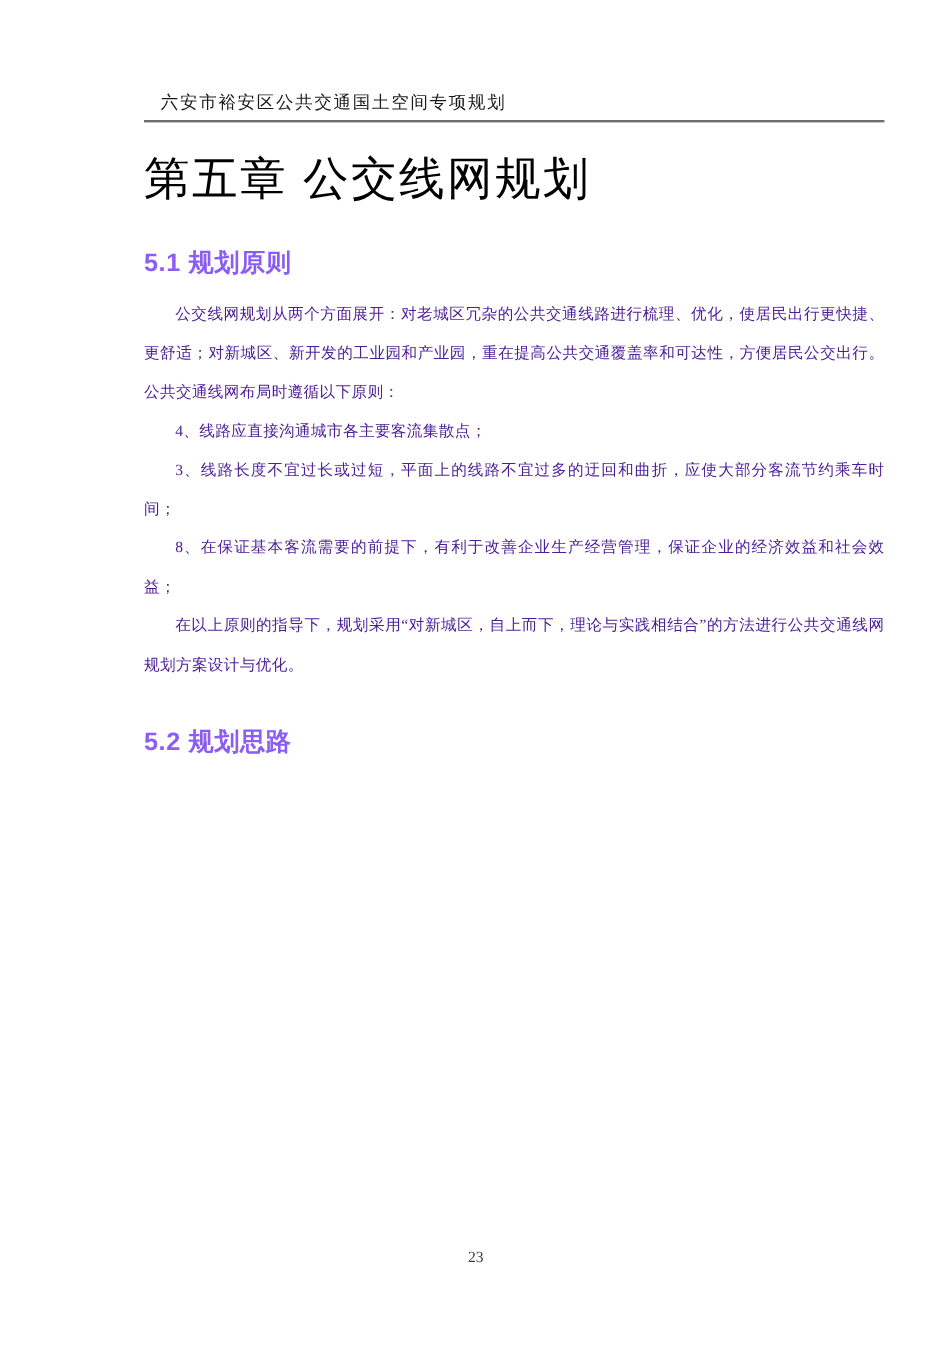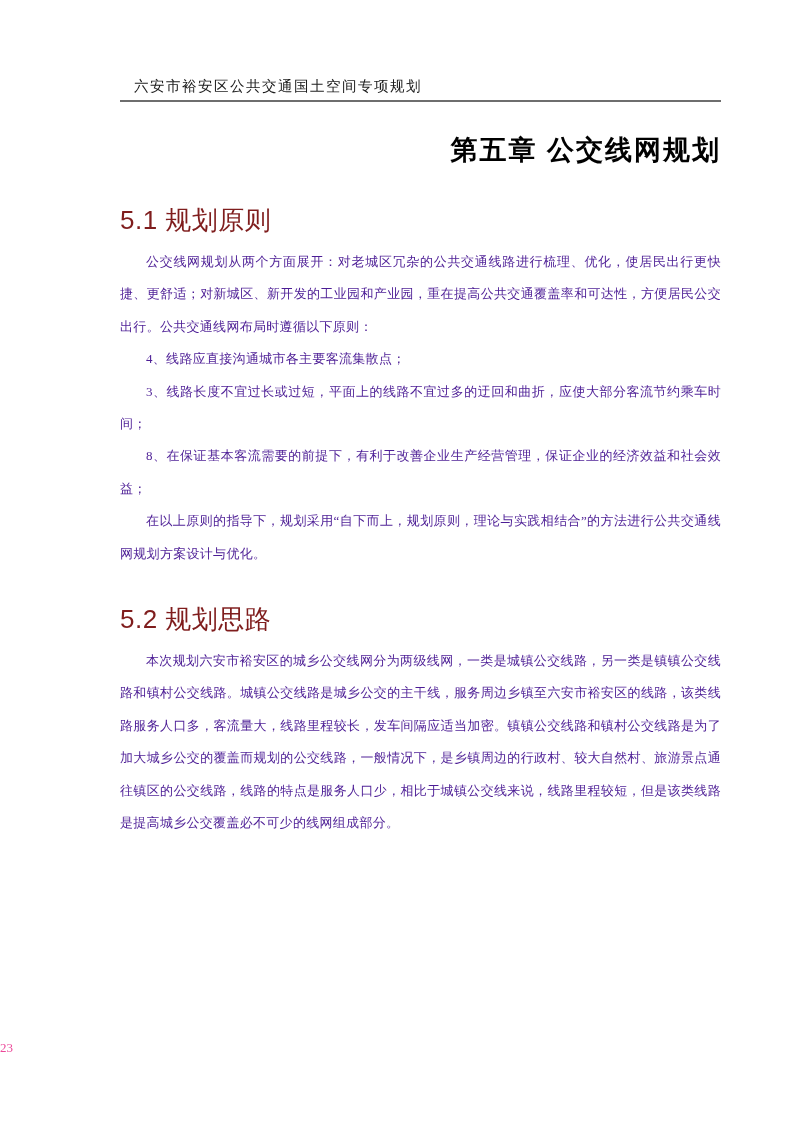--- a/index.html
+++ b/index.html
@@ -6,96 +6,96 @@
     margin: 0;
     padding: 0;
     background: #ffffff;
   }
   .page {
     position: relative;
     width: 793px;
     height: 1122px;
     background: #ffffff;
     box-sizing: border-box;
-    padding: 76px 72px 0 120px;
+    padding: 76px 56px 0 120px;
     font-family: "Liberation Serif", "DejaVu Serif", serif;
     color: #000000;
     overflow: hidden;
   }
   .running-header {
     font-size: 14.5px;
     line-height: 20px;
     letter-spacing: 1.5px;
     padding-bottom: 4px;
     padding-left: 14px;
     border-bottom: 2px solid #6e6e6e;
     color: #1a1a1a;
   }
   .chapter-title {
     font-family: "Liberation Sans", "DejaVu Sans", sans-serif;
-    font-weight: bold;
-    font-size: 27px;
+    font-weight: normal;
+    font-size: 38px;
     line-height: 42px;
     letter-spacing: 2px;
-    text-align: right;
+    text-align: left;
     margin: 27px 0 0 0;
     color: #000000;
   }
   .section-heading {
     font-family: "Liberation Sans", "DejaVu Sans", sans-serif;
-    font-weight: normal;
-    font-size: 26px;
+    font-weight: bold;
+    font-size: 21px;
     line-height: 26px;
     margin: 36px 0 13px 0;
     letter-spacing: 0.5px;
-    color: #7f1d1d;
+    color: #8b5cf6;
   }
   .body-para {
     font-size: 13px;
     line-height: 32.4px;
     letter-spacing: 0.3px;
     margin: 0;
     text-indent: 2em;
     text-align: justify;
     text-justify: inter-ideograph;
     color: #4c1d95;
   }
   .page-footer {
     position: absolute;
     left: 0;
     bottom: 66px;
     width: 100%;
+    text-align: center;
     font-size: 13px;
-    color: #ec4899;
+    color: #404040;
   }
 </style>
 </head>
 <body>
 
 <div class="page">
 
   <div class="running-header">
     <span>六安市裕安区公共交通国土空间专项规划</span>
   </div>
 
   <h1 class="chapter-title">第五章 公交线网规划</h1>
 
   <section>
     <h2 class="section-heading">5.1 规划原则</h2>
 
     <p class="body-para">公交线网规划从两个方面展开：对老城区冗杂的公共交通线路进行梳理、优化，使居民出行更快捷、更舒适；对新城区、新开发的工业园和产业园，重在提高公共交通覆盖率和可达性，方便居民公交出行。公共交通线网布局时遵循以下原则：</p>
     <p class="body-para">4、线路应直接沟通城市各主要客流集散点；</p>
     <p class="body-para">3、线路长度不宜过长或过短，平面上的线路不宜过多的迂回和曲折，应使大部分客流节约乘车时间；</p>
     <p class="body-para">8、在保证基本客流需要的前提下，有利于改善企业生产经营管理，保证企业的经济效益和社会效益；</p>
-    <p class="body-para">在以上原则的指导下，规划采用“自下而上，规划原则，理论与实践相结合”的方法进行公共交通线网规划方案设计与优化。</p>
+    <p class="body-para">在以上原则的指导下，规划采用“对新城区，自上而下，理论与实践相结合”的方法进行公共交通线网规划方案设计与优化。</p>
   </section>
 
   <section>
     <h2 class="section-heading">5.2 规划思路</h2>
 
-    <p class="body-para">本次规划六安市裕安区的城乡公交线网分为两级线网，一类是城镇公交线路，另一类是镇镇公交线路和镇村公交线路。城镇公交线路是城乡公交的主干线，服务周边乡镇至六安市裕安区的线路，该类线路服务人口多，客流量大，线路里程较长，发车间隔应适当加密。镇镇公交线路和镇村公交线路是为了加大城乡公交的覆盖而规划的公交线路，一般情况下，是乡镇周边的行政村、较大自然村、旅游景点通往镇区的公交线路，线路的特点是服务人口少，相比于城镇公交线来说，线路里程较短，但是该类线路是提高城乡公交覆盖必不可少的线网组成部分。</p>
   </section>
 
   <div class="page-footer">
     <span>23</span>
   </div>
 
 </div>
 
 </body></html>

